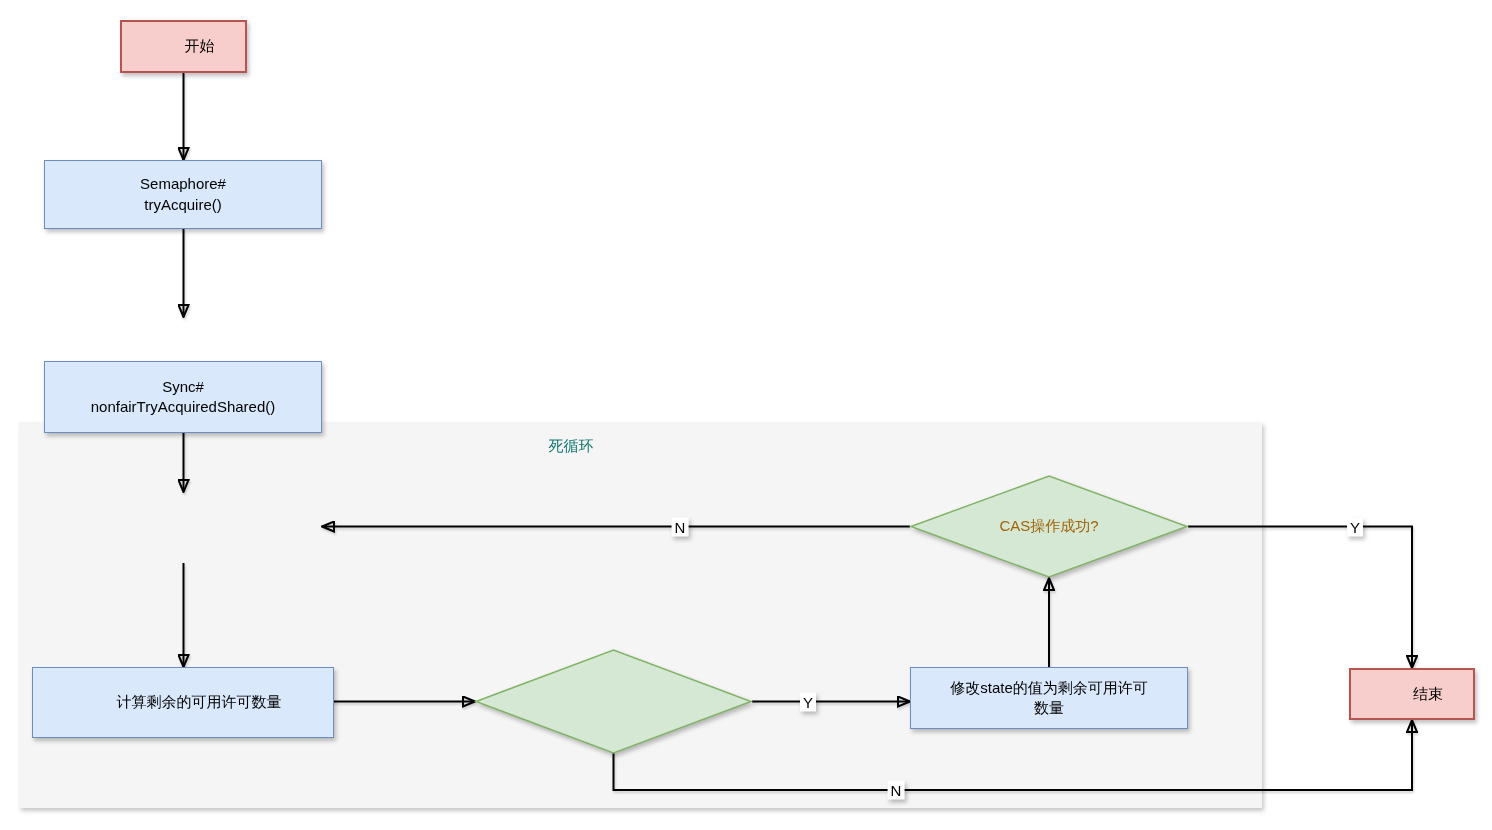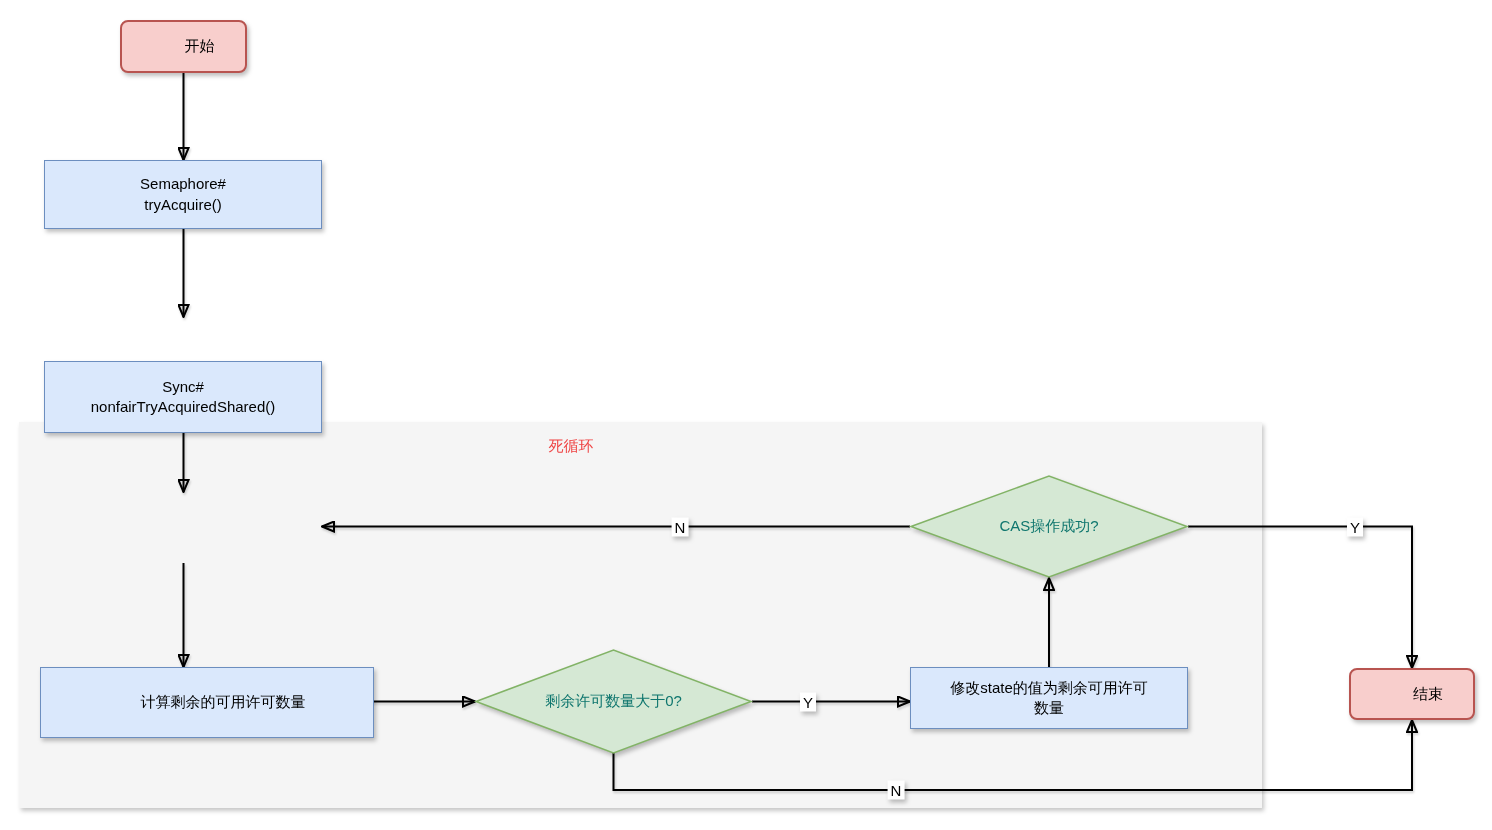--- a/index.html
+++ b/index.html
@@ -21,21 +21,21 @@
     width: 1243px; height: 386px;
     background: var(--region-fill, #f5f5f5);
     filter: drop-shadow(2px 3px 2px rgba(0,0,0,0.22));
   }
   .region-label {
     position: absolute;
     left: 471px; top: 437px;
     width: 200px;
     text-align: center;
     font-size: 15px;
-    color: #ef4444;
+    color: #0f766e;
   }
   svg.edges {
     position: absolute;
     left: 0; top: 0;
     width: 1492px; height: 830px;
     filter: drop-shadow(1px 2px 1px rgba(0,0,0,0.18));
   }
   svg.edges path {
     fill: none;
     stroke: var(--line, #000000);
@@ -58,57 +58,57 @@
     white-space: pre-line;
     filter: drop-shadow(2px 3px 2px rgba(0,0,0,0.25));
   }
   .process {
     background: var(--process-fill, #dae8fc);
     border: 1px solid var(--process-border, #6c8ebf);
   }
   .terminal {
     background: var(--terminal-fill, #f8cecc);
     border: 2px solid var(--terminal-border, #b85450);
-    border-radius: 8px;
+    border-radius: 0;
     padding-left: 32px;
   }
   .diamond-svg {
     position: absolute;
     overflow: visible;
     filter: drop-shadow(2px 3px 2px rgba(0,0,0,0.25));
   }
   .diamond-svg polygon {
     fill: var(--decision-fill, #d5e8d4);
     stroke: var(--decision-border, #82b366);
     stroke-width: 1.5;
   }
   .diamond-label {
     position: absolute;
     display: flex;
     align-items: center;
     justify-content: center;
     text-align: center;
     font-size: 15px;
-    color: #0f766e;
+    color: #a16207;
   }
   .edge-label {
     position: absolute;
     transform: translate(-50%, -50%);
     background: #ffffff;
     padding: 1px 3px;
     font-size: 15px;
     color: #000;
     filter: drop-shadow(2px 3px 2px rgba(0,0,0,0.25));
   }
   
   .n-start        { left: 120px; top: 20px;  width: 127px; height: 53px; }
   .n-tryacquire   { left: 44px;  top: 160px; width: 278px; height: 69px; }
   .n-nonfair      { left: 44px;  top: 317px; width: 278px; height: 72px; margin-top: 44px; }
   .n-getpermits   { left: 44px;  top: 492px; width: 278px; height: 71px; }
-  .n-calc         { left: 40px;  top: 667px; width: 334px; height: 71px; padding-left: 32px; }
+  .n-calc         { left: 32px;  top: 667px; width: 302px; height: 71px; padding-left: 32px; }
   .n-modify       { left: 910px; top: 667px; width: 278px; height: 62px; }
   .n-end          { left: 1349px; top: 668px; width: 126px; height: 52px; }
   .d-remaining    { left: 475px; top: 649px; width: 277px; height: 105px; }
   .d-cas          { left: 910px; top: 475px; width: 278px; height: 103px; }
 </style>
 </head>
 <body>
 
 <div class="canvas">
 
@@ -152,23 +152,20 @@
     <span>计算剩余的可用许可数量</span>
   </div>
   <div class="node process n-modify">
     <span>修改state的值为剩余可用许可
 数量</span>
   </div>
 
   <svg class="diamond-svg d-remaining" viewBox="0 0 277 105" xmlns="http://www.w3.org/2000/svg">
     <polygon points="1,52.5 138.5,1 276,52.5 138.5,104"></polygon>
   </svg>
-  <div class="diamond-label d-remaining">
-    <span>剩余许可数量大于0?</span>
-  </div>
 
   <svg class="diamond-svg d-cas" viewBox="0 0 278 103" xmlns="http://www.w3.org/2000/svg">
     <polygon points="1,51.5 139,1 277,51.5 139,102"></polygon>
   </svg>
   <div class="diamond-label d-cas">
     <span>CAS操作成功?</span>
   </div>
 
   <div class="edge-label" style="left:808px; top:702px;">Y</div>
   <div class="edge-label" style="left:680px; top:527px;">N</div>

